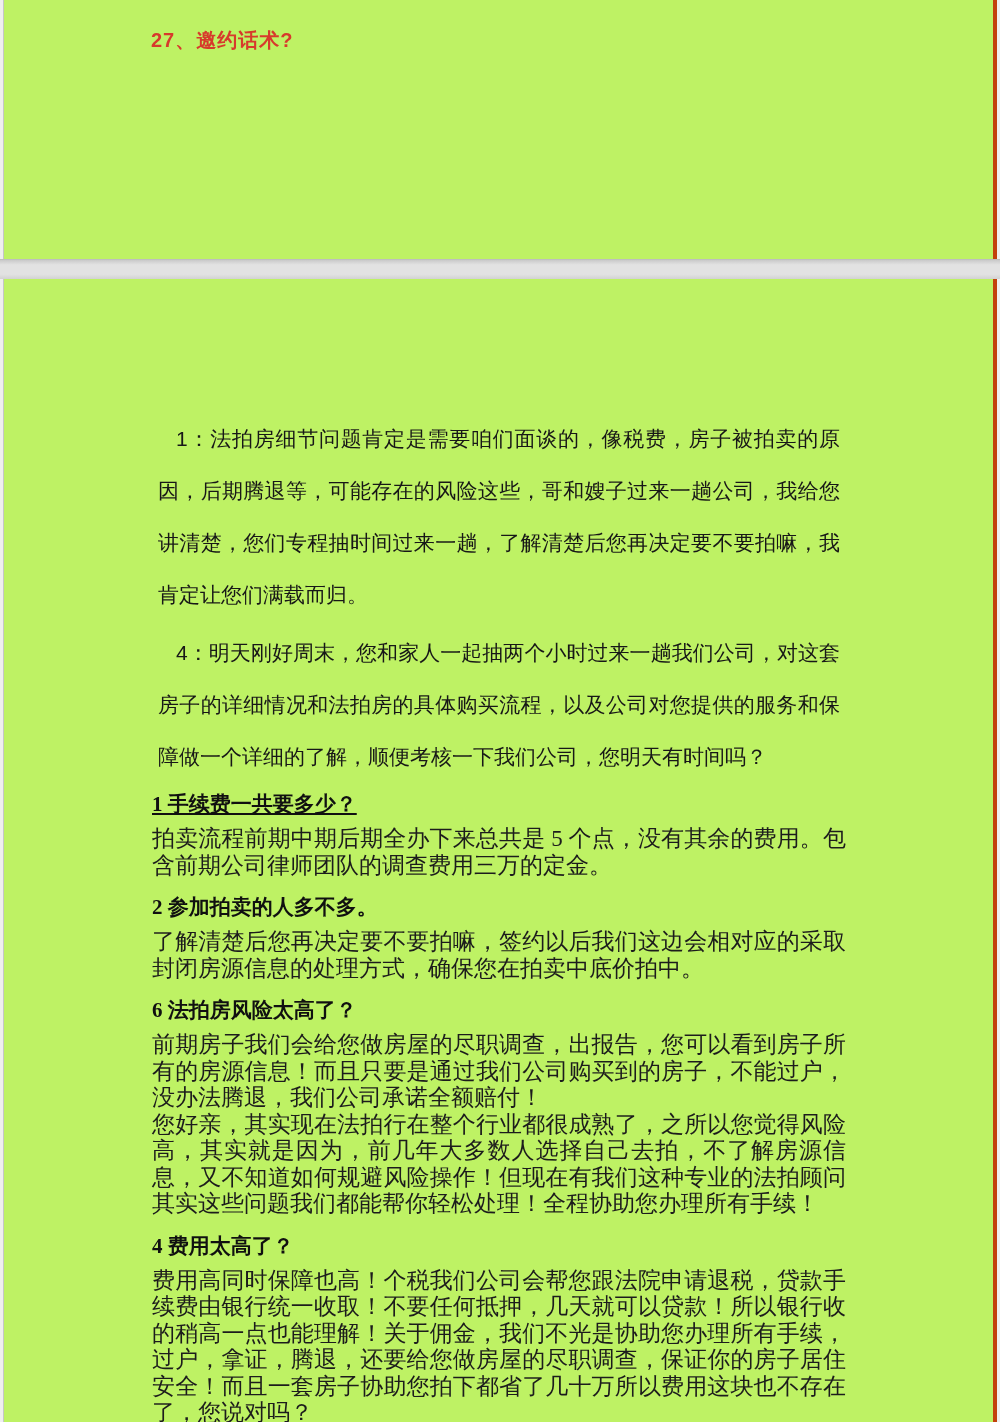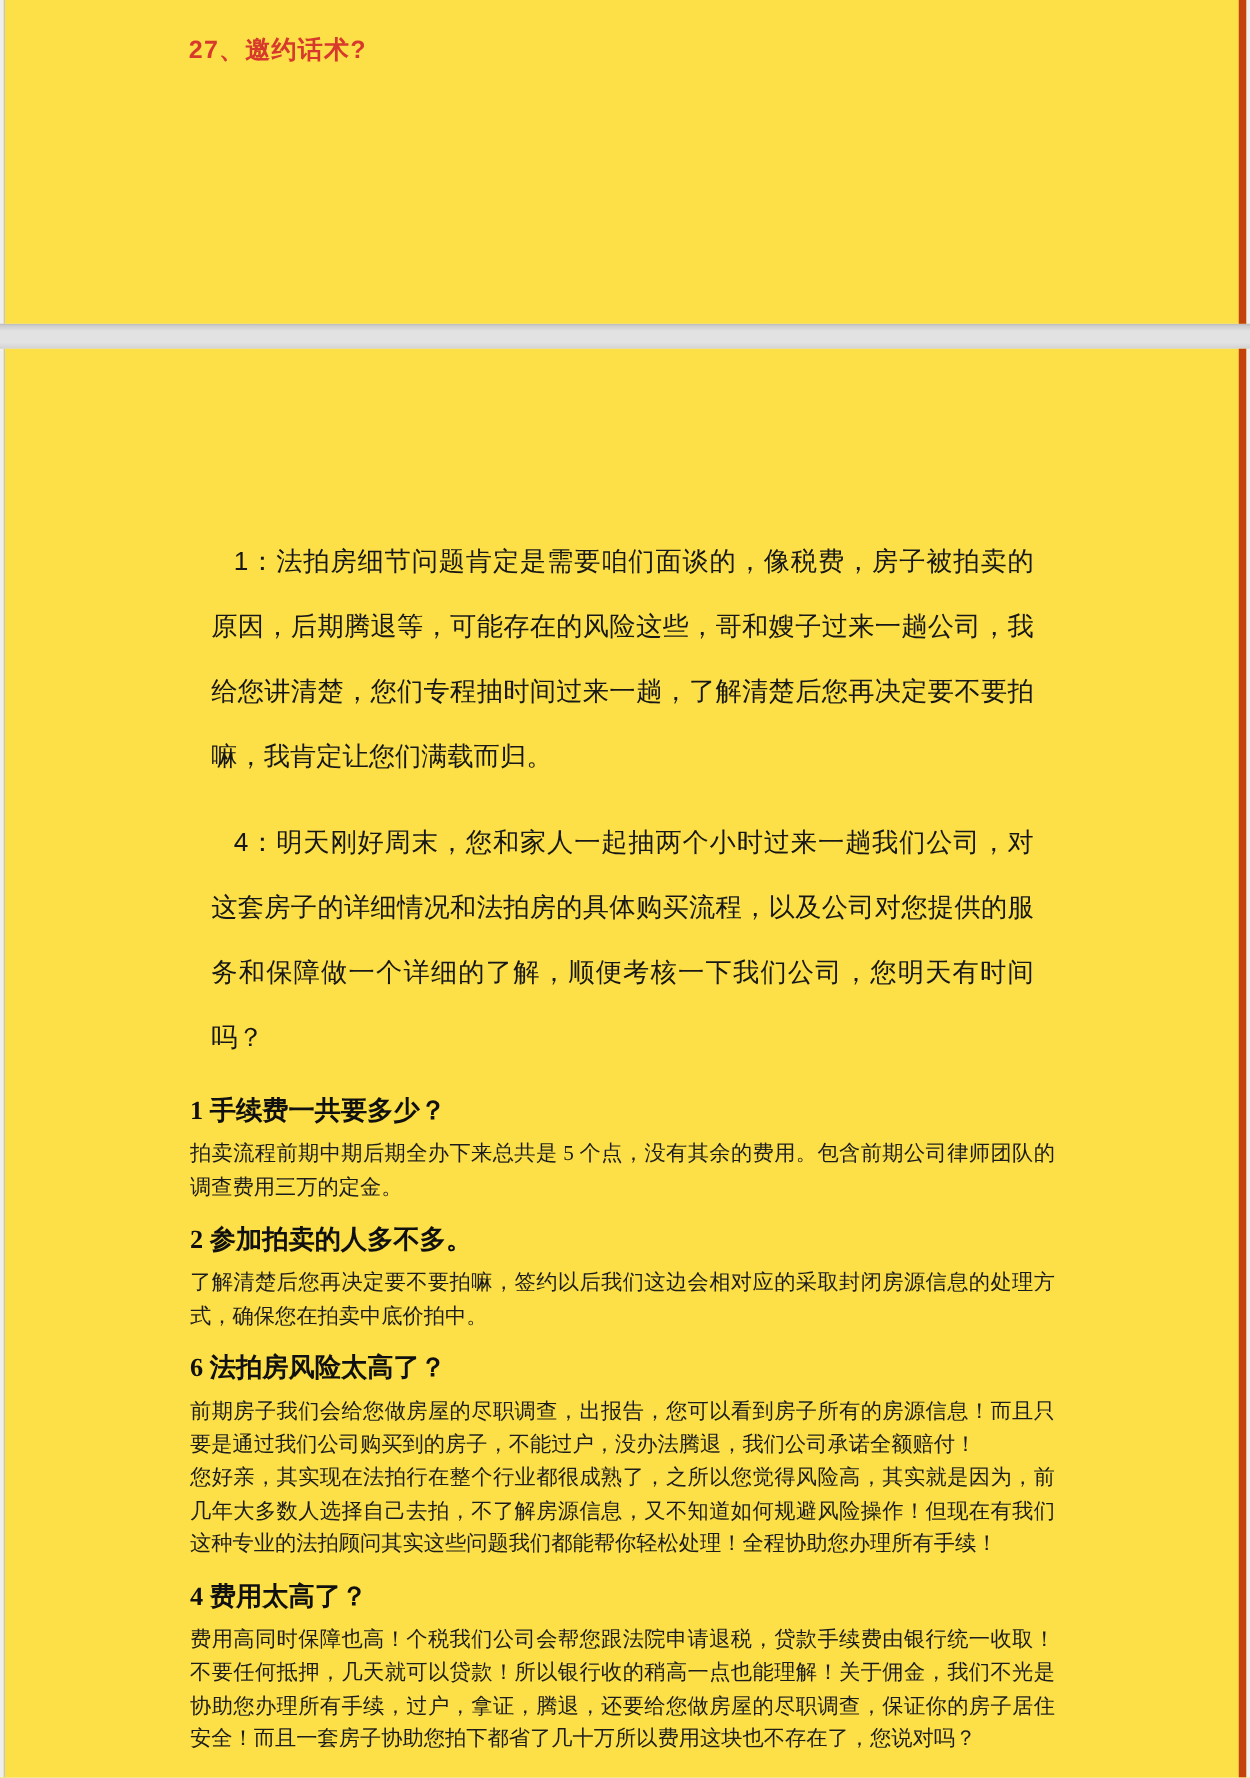--- a/index.html
+++ b/index.html
@@ -8,24 +8,24 @@
     width: 1000px;
     height: 1422px;
     background: #efefef;
     overflow: hidden;
     font-family: "Liberation Sans", sans-serif;
     color: #1f1f1f;
   }
   .viewer { width: 1000px; height: 1422px; }
 
   .page {
-    background: #fde047;
+    background: #bef264;
     margin: 0 3px;
     border-left: 1px solid #c6c6c6;
-    border-right: 6px solid #c2410c;
+    border-right: 4px solid #c2410c;
     position: relative;
   }
   .page-1 { height: 259px; }
 
   .q27 {
     position: absolute;
     left: 147px;
     top: 27px;
     margin: 0;
     font-size: 20px;
@@ -42,41 +42,41 @@
     border-top: 1px solid #bfbfbf;
   }
 
   .page-2 {
     height: 1143px;
     padding: 128px 147px 0 148px;
     overflow: hidden;
   }
 
   .intro p {
-    margin: 17px;
+    margin: 6px;
     font-size: 21px;
     line-height: 52px;
     text-indent: 18px;
     text-align: justify;
     color: #171717;
     font-family: "Liberation Sans", sans-serif;
   }
 
   .qa h3 {
     margin: 14px 0 8px 0;
     font-size: 21px;
     line-height: 28px;
     font-weight: 700;
     color: #101010;
     font-family: "Liberation Serif", serif;
   }
-  .qa.first h3 { margin-top: 7px; }
+  .qa.first h3 { margin-top: 7px; text-decoration: underline; }
   .qa p {
     margin: 0;
-    font-size: 17px;
+    font-size: 23px;
     line-height: 26.5px;
     text-align: justify;
     color: #1c1c1c;
     font-family: "Liberation Serif", serif;
   }
 </style>
 </head>
 <body>
 
 <div class="viewer">

